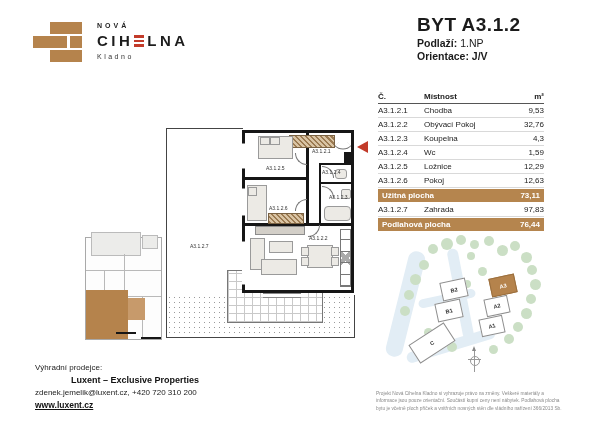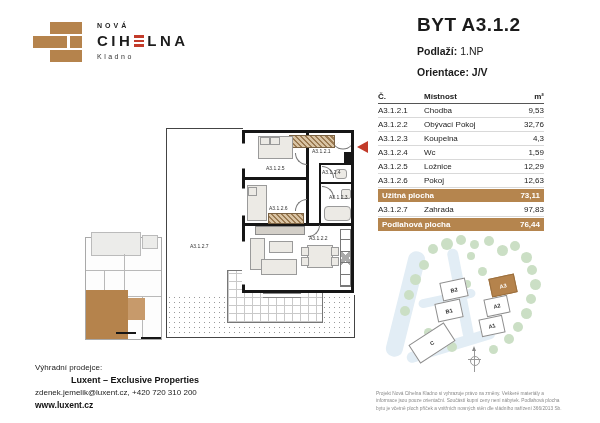--- a/index.html
+++ b/index.html
@@ -8,21 +8,21 @@
   .abs{position:absolute;}
   
   .brick{position:absolute;background:#b5834c;}
   .logo-top{font-size:7px;font-weight:bold;letter-spacing:3px;color:#222;}
   .logo-main{font-size:15px;font-weight:bold;letter-spacing:3.5px;color:#1d1d1d;display:flex;align-items:center;}
   .brick-e{display:inline-block;width:10px;height:12px;margin:0 3.5px 0 0.5px;
            background:repeating-linear-gradient(0deg,#c23b2a 0 2.6px,#fff 2.6px 4.6px);}
   .logo-sub{font-size:7px;letter-spacing:2.5px;color:#333;}
   
   .apt-title{font-size:19px;font-weight:bold;color:#1b1b1b;letter-spacing:.5px;}
-  .spec{font-size:10.5px;color:#1b1b1b;margin-top:9px;}
+  .spec{font-size:10.5px;color:#1b1b1b;margin-top:1px;}
   .spec b{font-weight:bold;}
   
   .rtable{position:absolute;left:378px;top:90px;width:166px;font-size:8px;}
   .tr{display:flex;align-items:center;height:13px;border-bottom:0.5px solid #d9d9d9;}
   .tr.head{font-weight:bold;border-bottom:1px solid #555;font-size:8px;}
   .c1{width:46px;}
   .c2{flex:1;}
   .c3{width:34px;text-align:right;}
   .sum{display:flex;align-items:center;height:13px;background:#b5854e;color:#fff;
        font-weight:bold;padding:0 4px;margin:1px 0;}
@@ -283,19 +283,19 @@
       <div class="abs" style="left:1px;top:11px;width:13px;height:1px;background:#999;"></div>
       <div class="abs" style="left:3px;top:8px;width:8px;height:8px;border:1px solid #999;border-radius:50%;"></div>
       <div class="abs" style="left:5px;top:-2px;width:0;height:0;border-left:2.5px solid transparent;border-right:2.5px solid transparent;border-bottom:5px solid #888;"></div>
     </div>
   </div>
 
   <div class="abs" style="left:35px;top:363px;width:200px;">
     <div class="f-small">Výhradní prodejce:</div>
     <div class="f-bold" style="margin-top:3px;text-align:center;">Luxent – Exclusive Properties</div>
     <div class="f-small" style="margin-top:3px;">zdenek.jemelik@luxent.cz, +420 720 310 200</div>
-    <div class="f-bold" style="margin-top:3px;font-size:8.5px;">www.luxent.cz</div>
+    <div class="f-bold" style="margin-top:3px;font-size:8.5px;text-decoration:underline;">www.luxent.cz</div>
   </div>
 
 
   <div class="abs disclaimer" style="left:376px;top:390px;width:190px;">Projekt Nová Cihelna Kladno si vyhrazuje právo na změny. Veškeré materiály a informace jsou pouze orientační. Součástí kupní ceny není nábytek. Podlahová plocha bytu je včetně ploch příček a vnitřních nosných stěn dle vládního nařízení 366/2013 Sb.</div>
 
 </div>
 
 </body></html>

